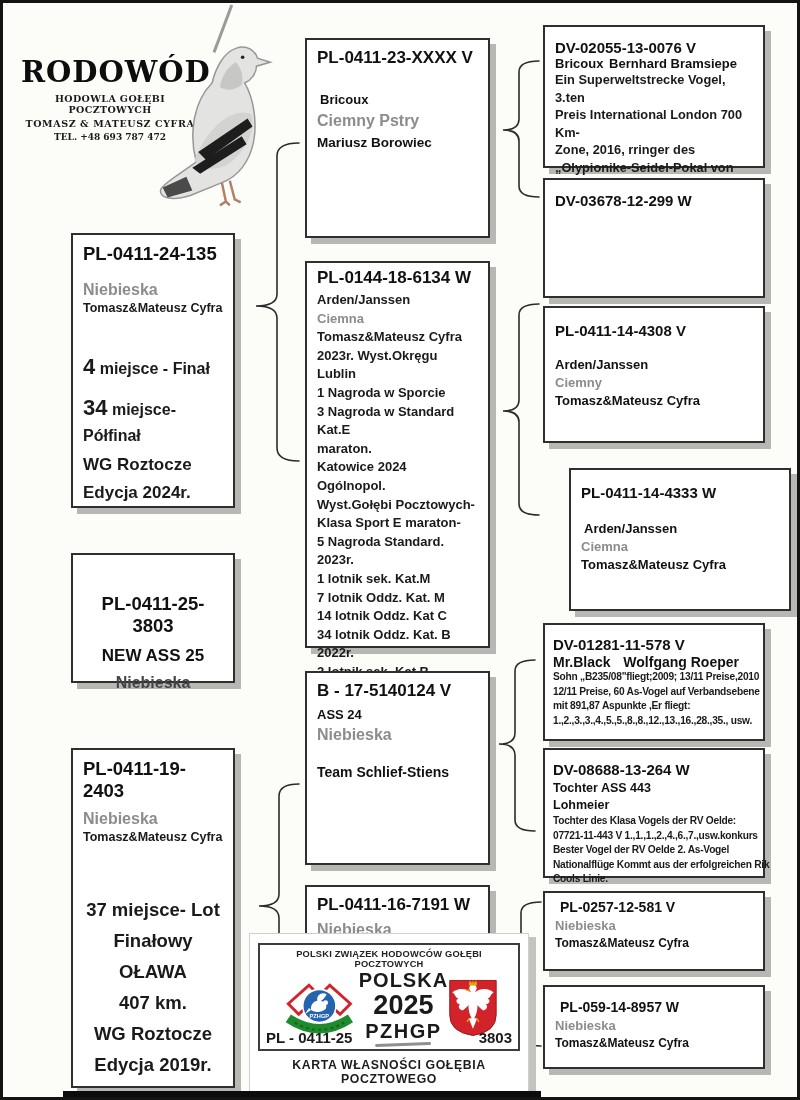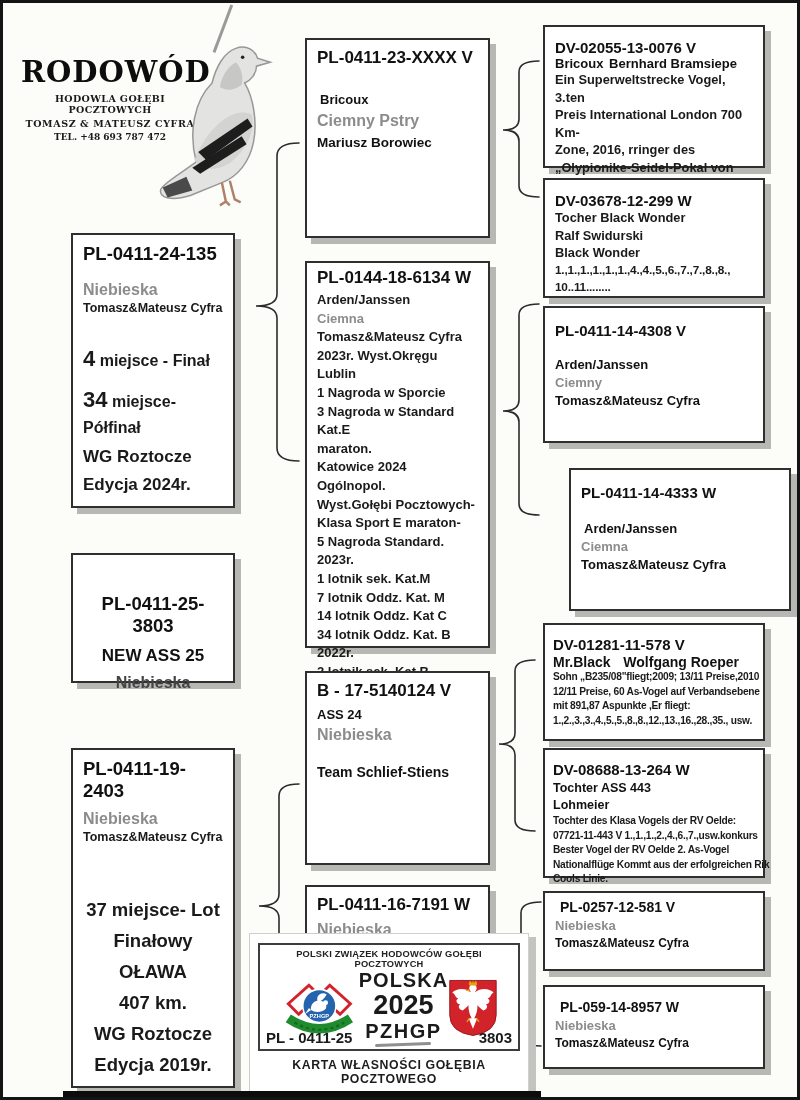--- a/index.html
+++ b/index.html
@@ -102,21 +102,21 @@
     <path d="M38,1 Q18,1 18,12 L18,65 Q18,76 2,76 Q18,76 18,87 L18,134 Q18,145 38,145"></path>
   </svg>
   <svg class="brace" style="left:254px;top:780px" width="44" height="232">
     <path d="M42,1 Q22,1 22,13 L22,111 Q22,123 2,123 Q22,123 22,135 L22,217 Q22,229 42,229"></path>
   </svg>
 
   <div class="box" style="left:68px;top:230px;width:164px;height:275px">
     <div class="bt lg">PL-0411-24-135</div>
     <div class="gray mid" style="margin-top:16px">Niebieska</div>
     <div class="owner">Tomasz&amp;Mateusz Cyfra</div>
-    <div class="resline" style="margin-top:28px">
+    <div class="resline" style="margin-top:36px">
       <span class="bignum">4</span><span class="restext"> miejsce - Finał</span>
     </div>
     <div class="resline">
       <span class="bignum">34</span><span class="restext"> miejsce-Półfinał</span>
     </div>
     <div class="restext2">WG Roztocze</div>
     <div class="restext2">Edycja 2024r.</div>
   </div>
 
   <div class="box center" style="left:68px;top:550px;width:164px;height:130px;padding-top:38px">
@@ -192,27 +192,20 @@
         <div class="line125">Ein Superweltstrecke Vogel, 3.ten</div>
         <div class="line125">Preis International London 700 Km-</div>
         <div class="line125">Zone, 2016, rringer des</div>
         <div class="line125">„Olypionike-Seidel-Pokal von</div>
         <div class="line125">London</div>
       </div>
   </div>
 
   <div class="box" style="left:540px;top:175px;width:222px;height:120px;padding:6px 10px">
     <div class="bt smT">DV-03678-12-299 W</div>
-    <div class="r2lines">
-        <div class="line125">Tocher Black Wonder</div>
-        <div class="line125">Ralf Swidurski</div>
-        <div class="line125">Black Wonder</div>
-        <div class="line125">1.,1.,1.,1.,1.,1.,4.,4.,5.,6.,7.,7.,8.,8.,</div>
-        <div class="line125">10..11........</div>
-      </div>
   </div>
 
   <div class="box" style="left:540px;top:303px;width:222px;height:137px">
     <div class="bt smT">PL-0411-14-4308 V</div>
     <div class="bt sm13" style="margin-top:18px">Arden/Janssen</div>
     <div class="gray sm13" style="margin-top:3px">Ciemny</div>
     <div class="bt sm13" style="margin-top:3px">Tomasz&amp;Mateusz Cyfra</div>
   </div>
 
   <div class="box" style="left:566px;top:465px;width:222px;height:143px">

